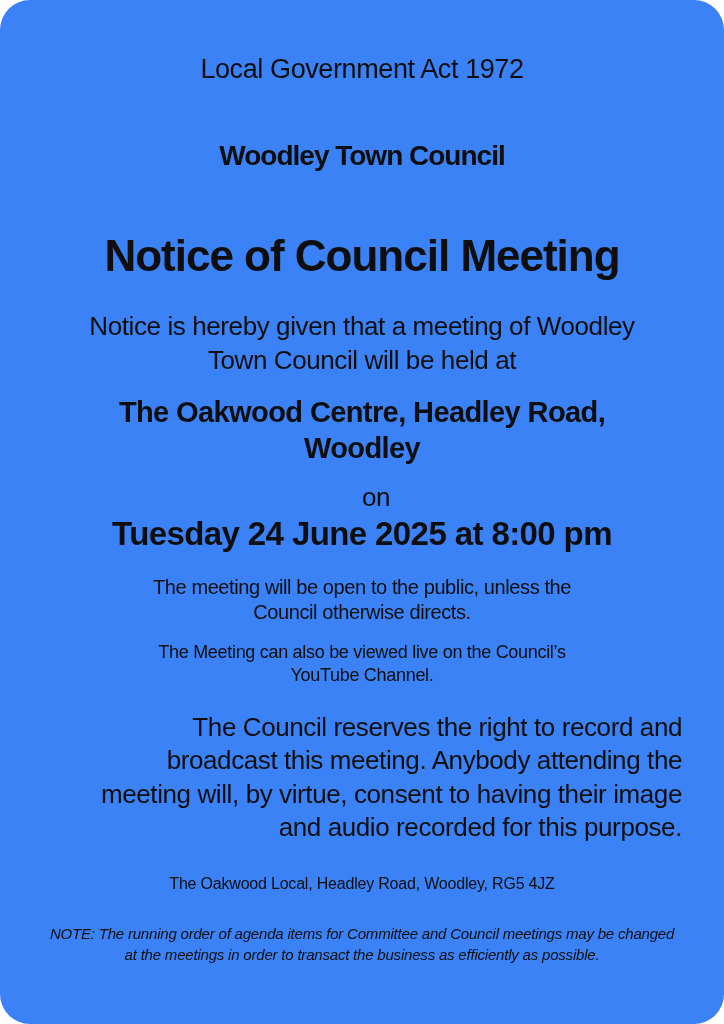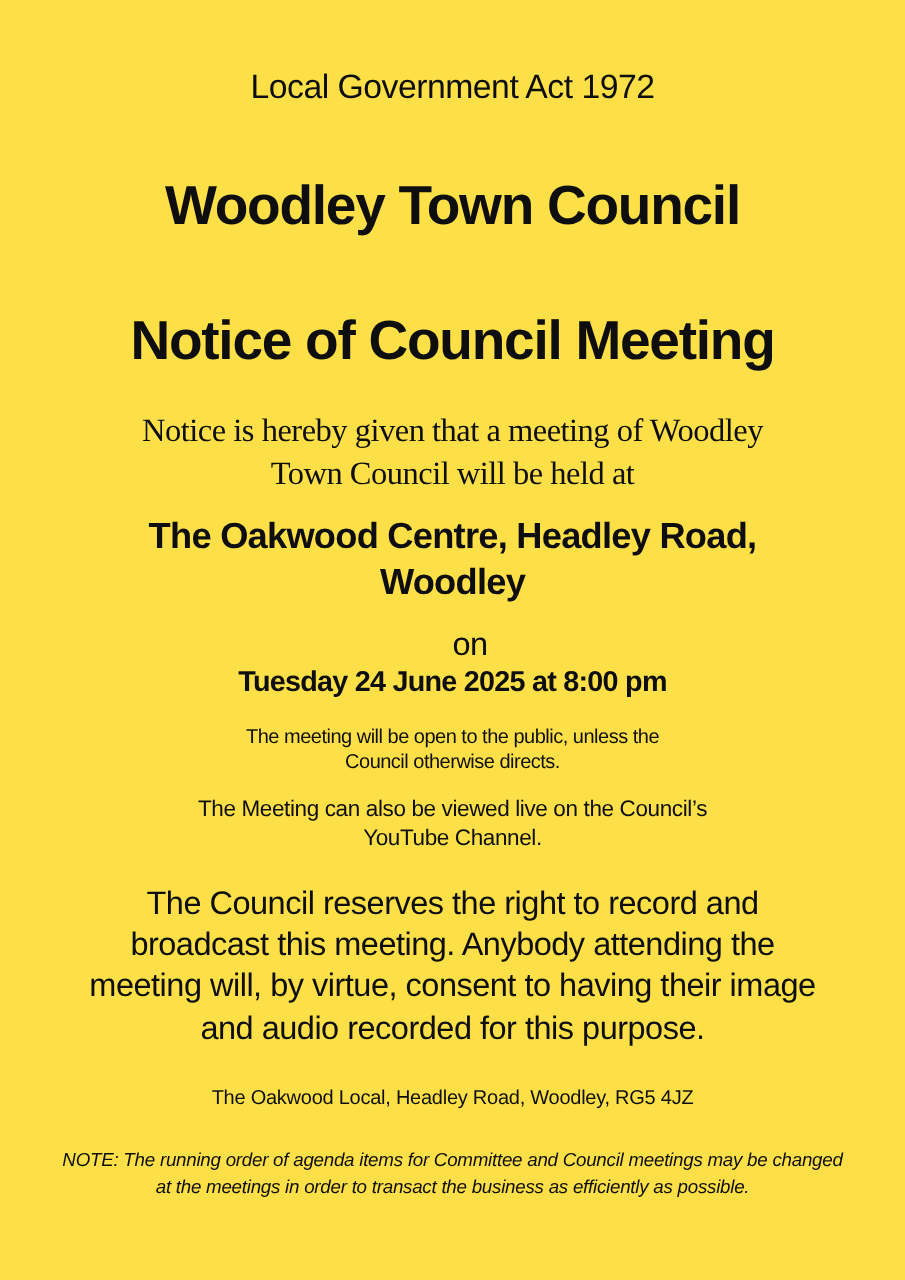--- a/index.html
+++ b/index.html
@@ -6,94 +6,95 @@
   html, body { background: #ffffff; }
   body {
     font-family: "Liberation Sans", "DejaVu Sans", sans-serif;
     color: #0e0e0e;
   }
   .page {
     position: relative;
     width: 724px;
     height: 1024px;
     margin: 0 auto;
-    background: #fde047;
+    background: #3b82f6;
     overflow: hidden;
     text-align: center;
+    border-radius: 30px;
   }
   .pre { white-space: pre-line; }
 
   .act-title {
     margin-top: 54px;
     font-size: 27px;
     font-weight: 400;
     letter-spacing: -0.4px;
   }
   .council-name {
     margin-top: 56px;
-    font-size: 44px;
+    font-size: 28px;
     font-weight: 700;
     letter-spacing: -1px;
     line-height: 1.1;
   }
   .notice-title {
     margin-top: 60px;
     font-size: 44px;
     font-weight: 700;
     letter-spacing: -1px;
     line-height: 1.1;
   }
   .notice-intro {
     margin: 30px auto 0;
     width: 600px;
     font-size: 26px;
     letter-spacing: -0.4px;
     line-height: 1.3;
-    font-family: Liberation Serif, serif;
   }
   .venue {
     margin: 16px auto 16px;
     width: 600px;
     font-size: 29px;
     font-weight: 700;
     letter-spacing: -0.6px;
     line-height: 1.25;
   }
   .on-word {
     font-size: 26px;
     letter-spacing: -0.4px;
     line-height: 1.2;
     margin-left: 28px;
   }
   .meeting-datetime {
-    font-size: 23px;
+    font-size: 33px;
     font-weight: 700;
     letter-spacing: -0.6px;
     line-height: 1.25;
   }
   .public-notice {
     margin: 20px auto 0;
     width: 620px;
-    font-size: 16px;
+    font-size: 20px;
     letter-spacing: -0.4px;
     line-height: 1.28;
   }
   .youtube-notice {
     margin: 15px auto 0;
     width: 620px;
     font-size: 18px;
     letter-spacing: -0.3px;
     line-height: 1.28;
   }
   .recording-notice {
     margin: 24px auto 0;
     width: 640px;
     font-size: 26px;
     letter-spacing: -0.4px;
     line-height: 1.28;
+    text-align: right;
   }
   .clerk-block {
     margin-top: 30px;
     font-size: 16px;
     letter-spacing: -0.2px;
     line-height: 1.25;
   }
   .footer-note {
     margin: 29px auto 0;
     width: 640px;

